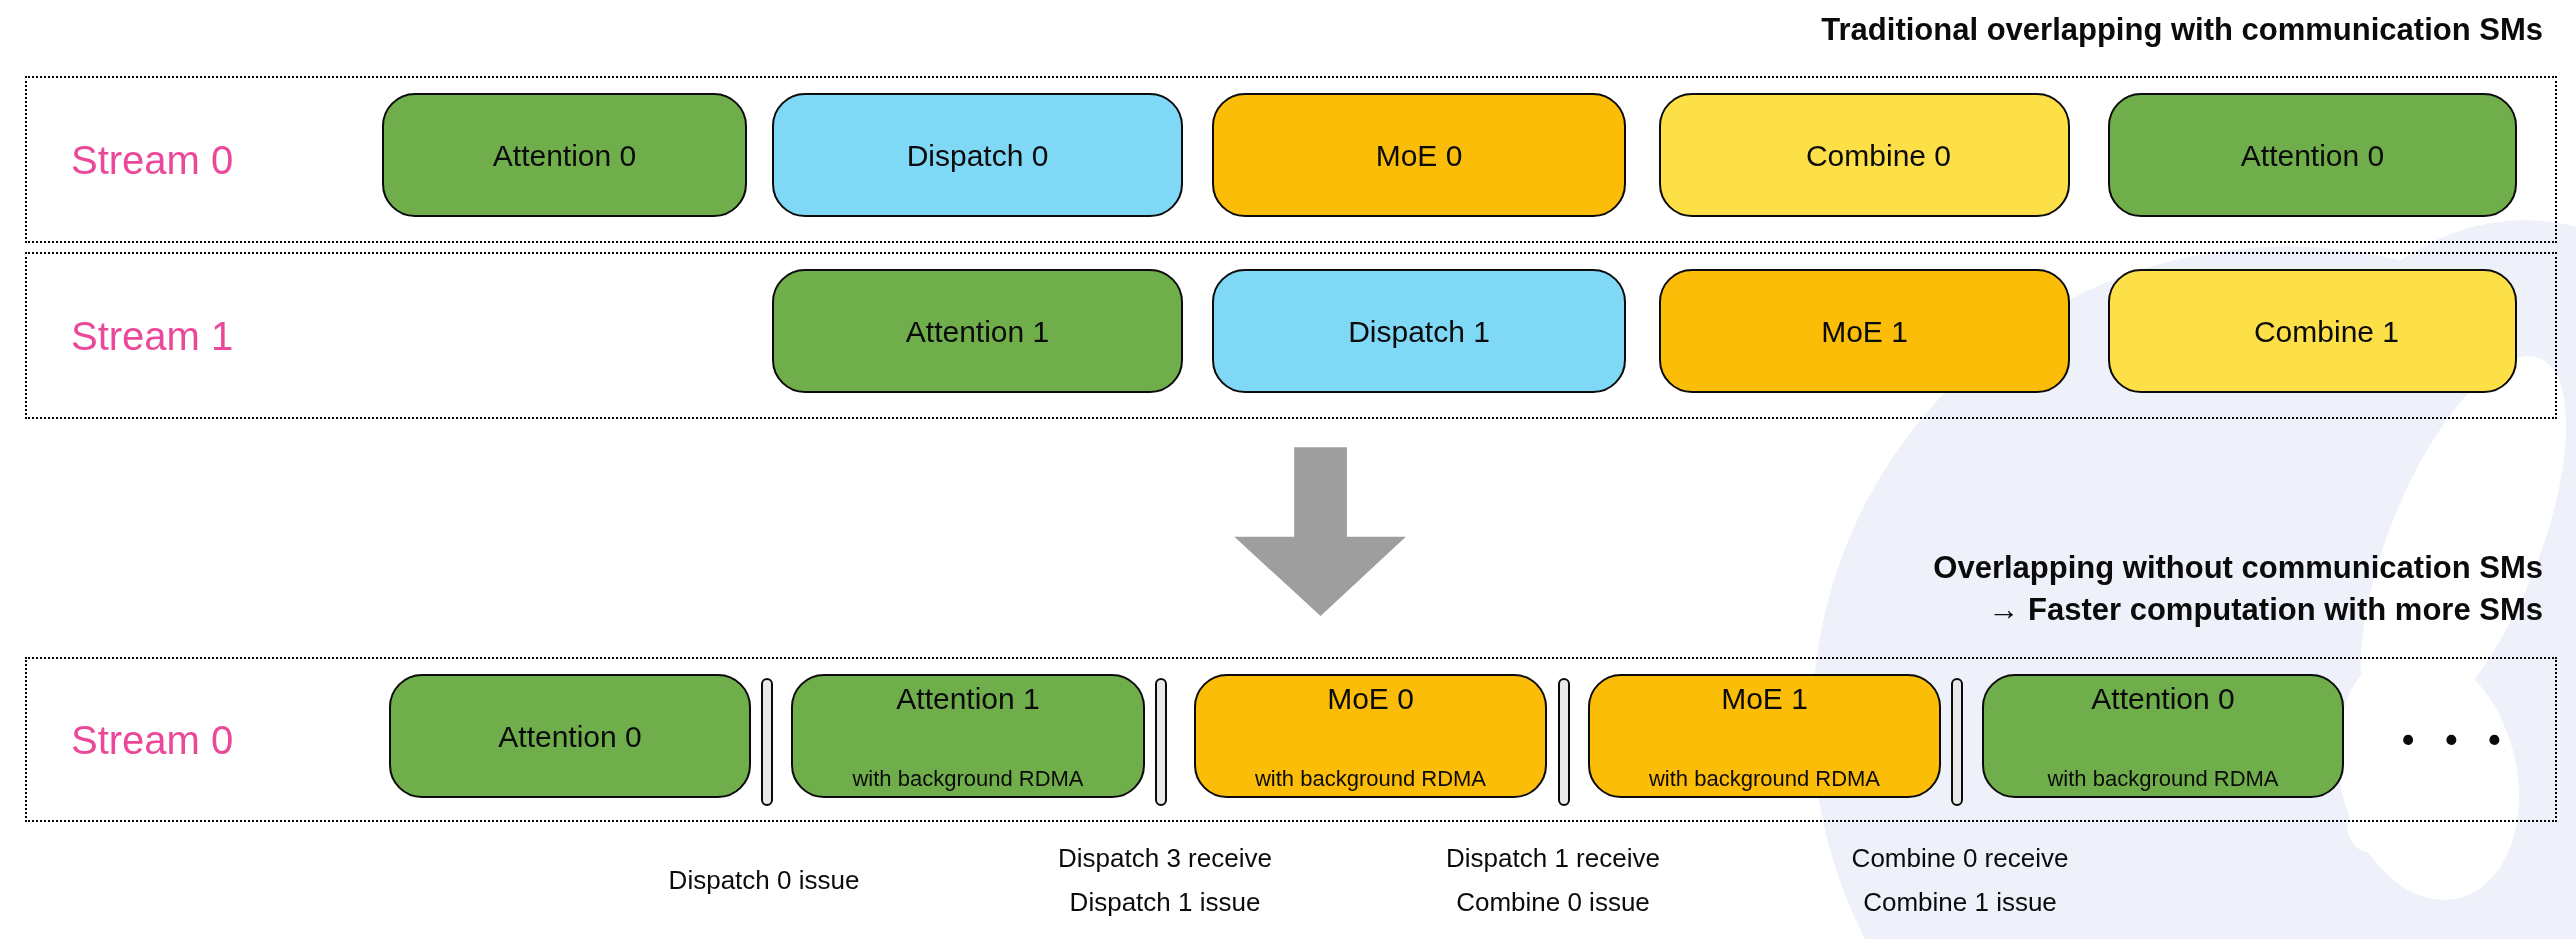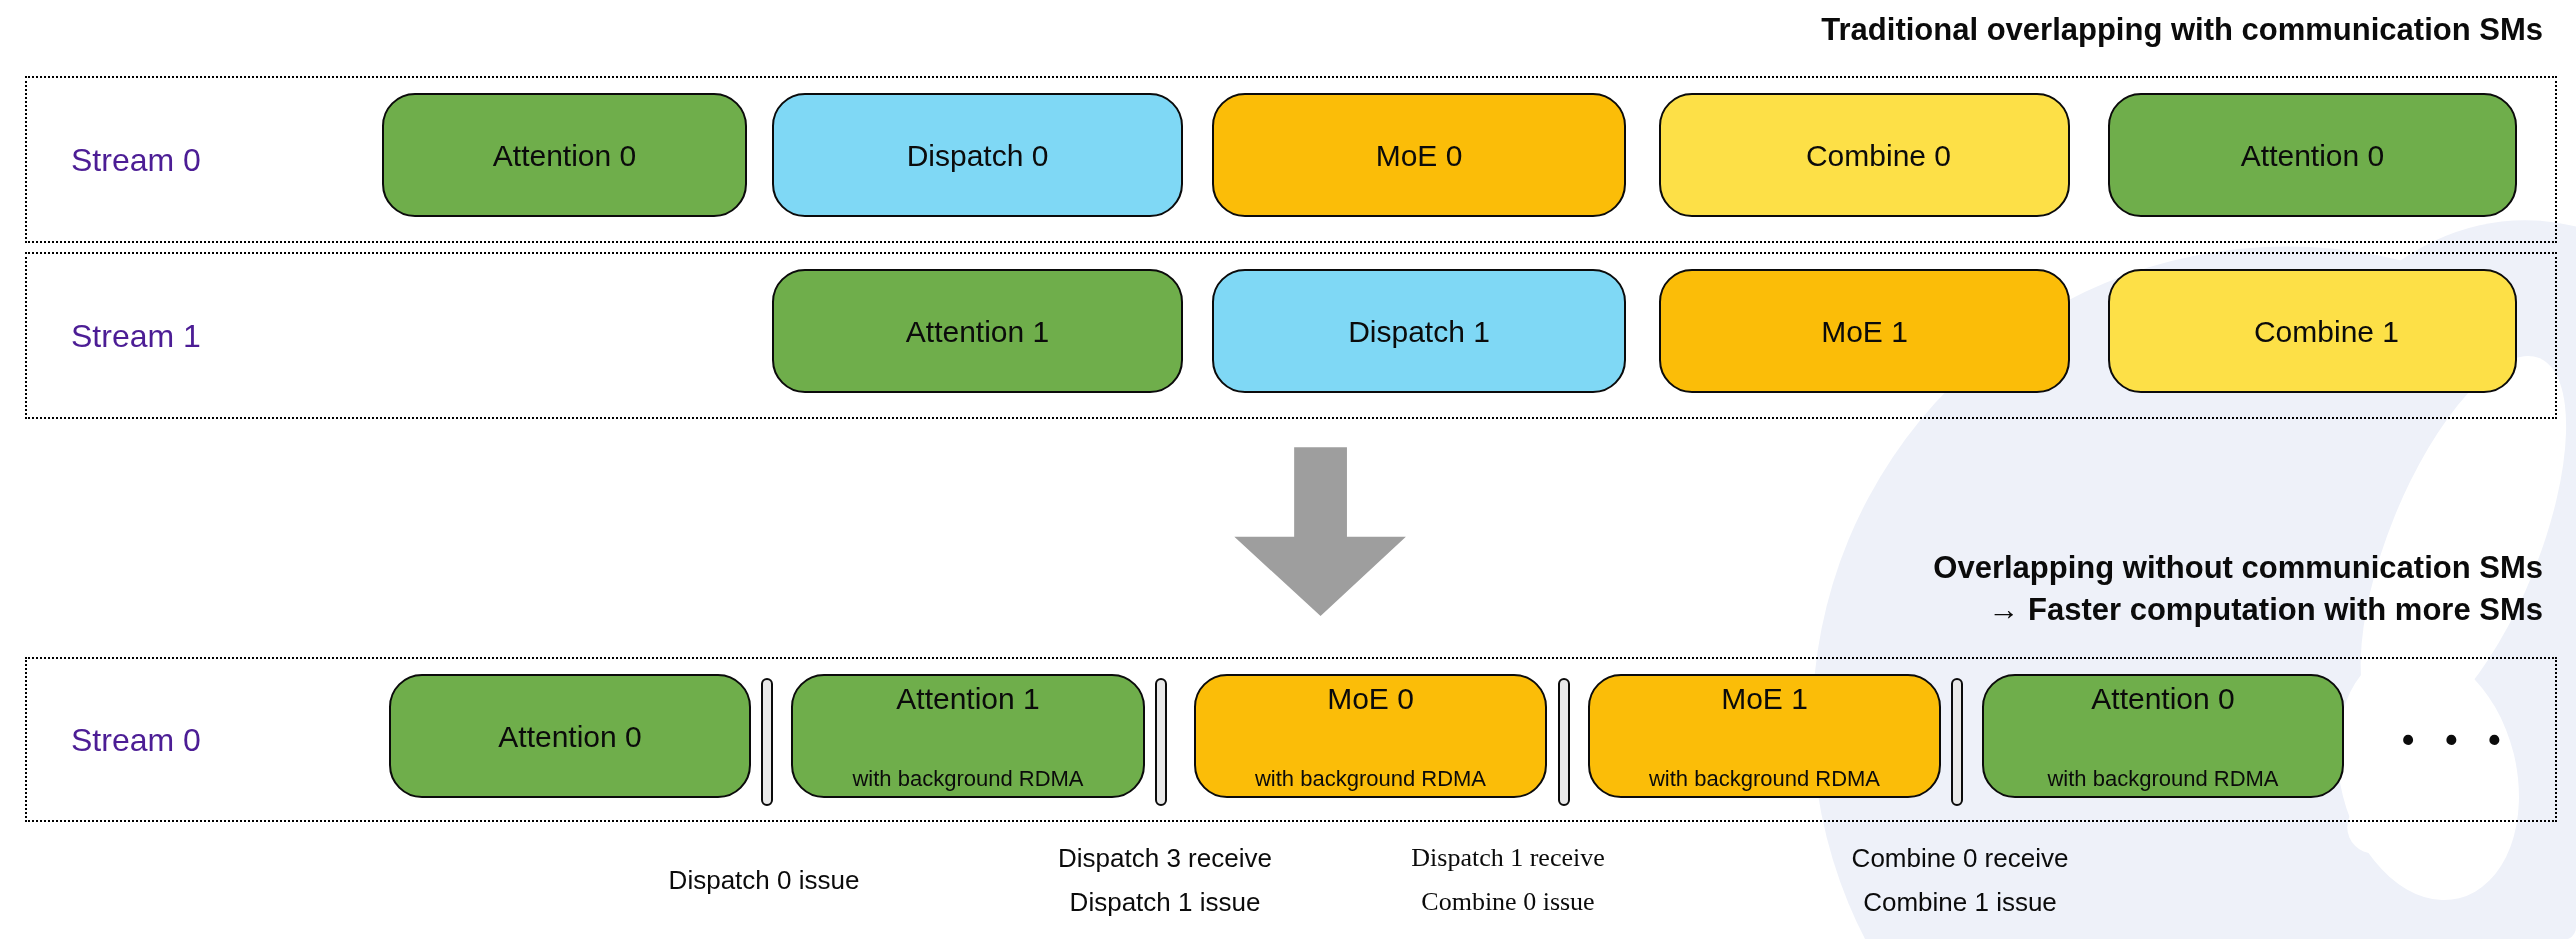--- a/index.html
+++ b/index.html
@@ -1,18 +1,18 @@
 <!DOCTYPE html>
 <html style="font-size:14px"><head>
 <meta charset="utf-8">
 <style>
   html,body{margin:0;padding:0;background:#ffffff;}
   .stage{
     position:relative;width:2576px;height:940px;background:#ffffff;
-    font-family:"Liberation Sans",sans-serif;color:#111;overflow:hidden;border-radius:13px;
+    font-family:"Liberation Sans",sans-serif;color:#111;overflow:hidden;
   }
   .layer{position:absolute;inset:0;}
   .z0{z-index:0;} .z1{z-index:1;} .z2{z-index:2;}
 
   .section-title{
     position:absolute;right:33px;text-align:right;
     font-size:31px;font-weight:700;line-height:42px;color:#0b0b0b;
   }
   .title-top{top:8.8px;}
   .title-bottom{top:547px;}
@@ -20,21 +20,21 @@
   .stream-row{
     position:absolute;left:25px;width:2532px;
     border:2.6px dotted #000;background:transparent;box-sizing:border-box;
   }
   .row1{top:76px;height:167px;}
   .row2{top:252px;height:167px;}
   .row3{top:657px;height:165px;}
 
   .stream-label{
     position:absolute;left:44px;top:50%;transform:translateY(-50%);
-    font-size:32px;color:#4c1d95;white-space:nowrap;
+    font-size:40px;color:#ec4899;white-space:nowrap;
   }
 
   .block{
     position:absolute;top:15px;height:124px;box-sizing:border-box;
     border:2.6px solid #0b0b0b;border-radius:33px;
     display:flex;flex-direction:column;align-items:center;justify-content:center;
     text-align:center;
   }
   .block-label{font-size:30px;color:#0b0b0b;line-height:37px;}
   .block-sublabel{font-size:22px;color:#0b0b0b;line-height:28px;margin-top:48px;}
@@ -54,21 +54,21 @@
     position:absolute;left:2375px;top:50%;transform:translateY(-50%);
     width:106px;text-align:center;font-size:35px;font-weight:700;
     letter-spacing:10.6px;color:#0b0b0b;white-space:nowrap;
   }
 
   .annotation{
     position:absolute;top:836px;transform:translateX(-50%);
     text-align:center;font-size:26px;line-height:44px;color:#0b0b0b;white-space:nowrap;
   }
   .annotation.single{padding-top:22px;}
-  .a1{left:764px;} .a2{left:1165px;} .a3{left:1508px;font-family:Liberation Serif, serif;} .a4{left:1960px;}
+  .a1{left:764px;} .a2{left:1165px;} .a3{left:1553px;} .a4{left:1960px;}
 </style>
 </head>
 <body>
 
 <div class="stage">
 
   <svg class="layer z0" width="2576" height="940" viewBox="0 0 2928 1068" aria-hidden="true">
     <circle cx="2600" cy="820" r="540" fill="#eef1f9"></circle>
     <ellipse cx="2870" cy="560" rx="270" ry="310" fill="#eef1f9"></ellipse>
     <ellipse cx="2800" cy="620" rx="85" ry="230" fill="#ffffff" transform="rotate(22 2800 620)"></ellipse>

